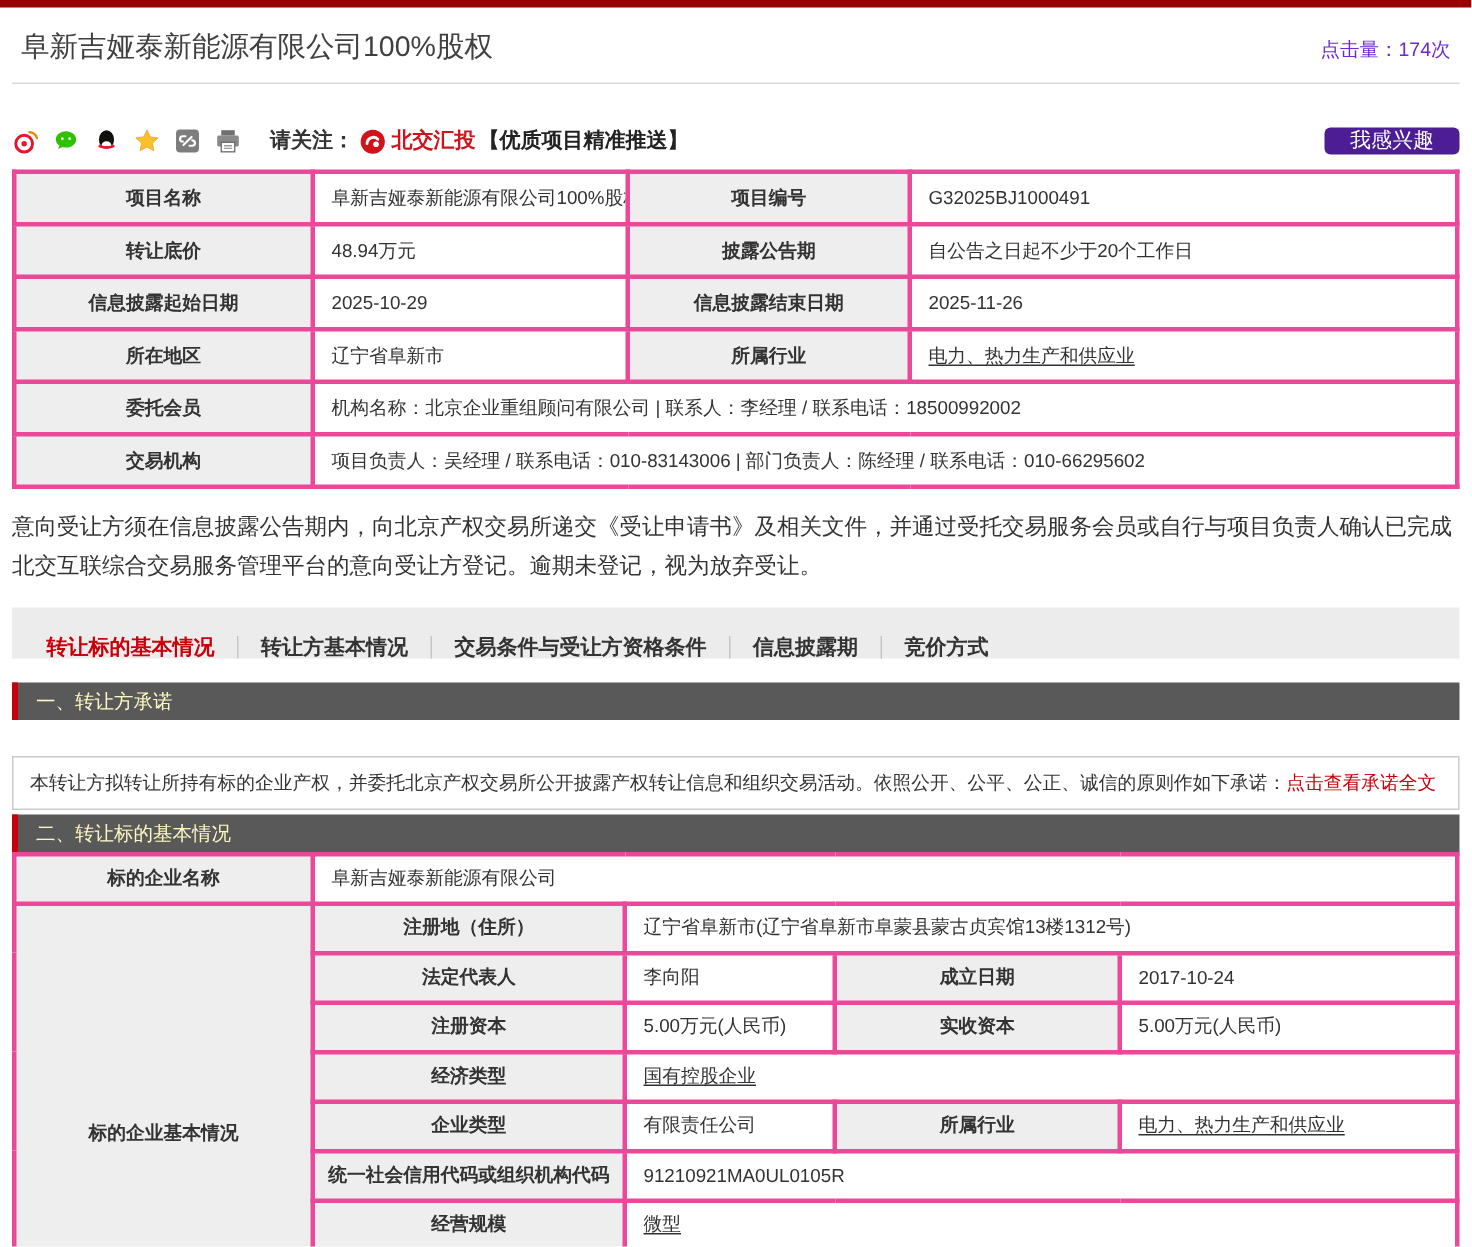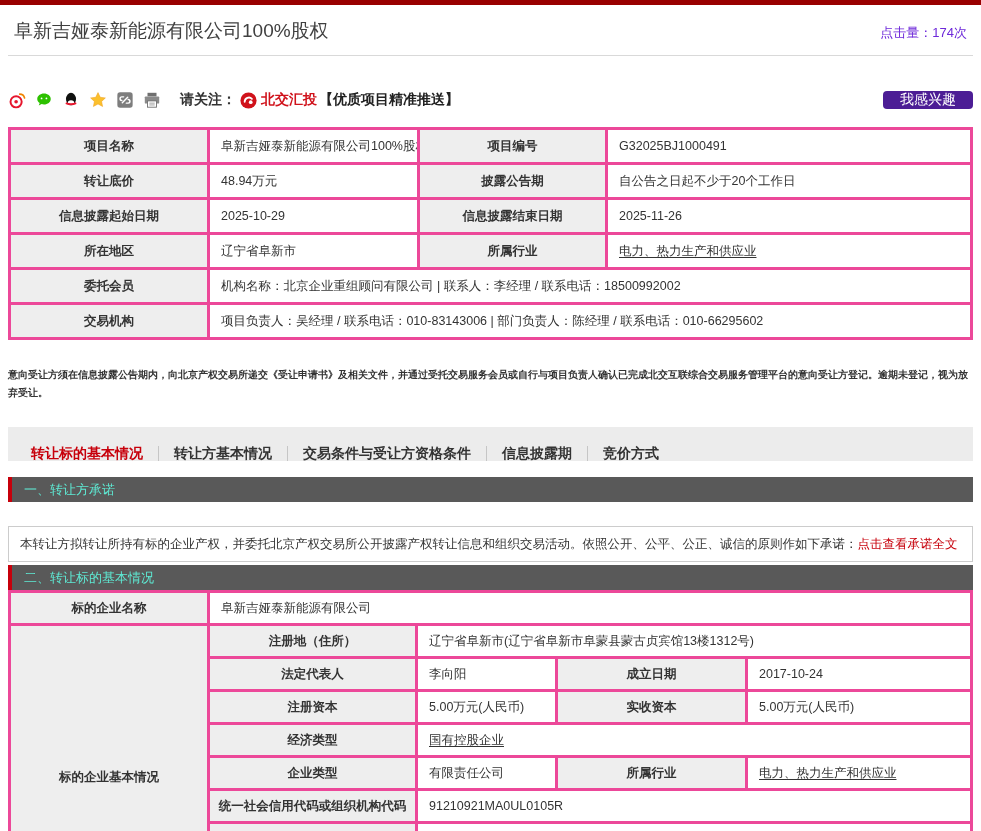--- a/index.html
+++ b/index.html
@@ -7,50 +7,50 @@
     font-family:"Liberation Sans","DejaVu Sans",sans-serif; color:#333; }
   .wrap { padding:4px 8px 0; }
 
   .top-accent { height:5px; background:#990000; }
 
   .header { display:flex; justify-content:space-between; align-items:flex-end;
     padding:9px 6px 11px 6px; border-bottom:1px solid #d9d9d9; }
   .page-title { font-size:19px; font-weight:normal; color:#404040; }
   .views { font-size:13px; color:#6d28d9; padding-bottom:2px; }
 
-  .social-row { display:flex; align-items:center; margin:27px 0 10px; height:34px; }
+  .social-row { display:flex; align-items:flex-end; margin:13px 0 10px; height:34px; }
   .sicon { width:18px; height:18px; margin-right:9px; cursor:pointer; display:inline-block; }
   .sicon svg { width:18px; height:18px; display:block; }
   .follow-label { font-size:14px; font-weight:bold; color:#333; margin:0 4px 0 10px; }
   .brand { display:flex; align-items:center; cursor:pointer; }
   .brand svg { width:17px; height:17px; margin-right:4px; }
   .brand-name { color:#d0121b; font-size:14px; font-weight:bold; }
   .brand-suffix { font-size:14px; font-weight:bold; color:#222; margin-left:2px; }
   .interest-btn { margin-left:auto; background:#4c1d95; color:#fff; border:none;
     font-size:14px; padding:0 17px; border-radius:4px; cursor:pointer;
     font-family:inherit; }
 
   table { border-collapse:collapse; width:965px; table-layout:fixed; }
   td { border:3px solid #ec4899; font-size:12.5px; color:#333; height:35px; vertical-align:middle; }
   td.lbl { background:#eee; text-align:center; font-weight:bold; padding:0 4px; }
   td.val { background:#fff; padding:0 11px; text-align:left; white-space:nowrap; overflow:hidden; }
   td.val.wrap { white-space:normal; line-height:1.6; padding:6px 11px; }
   .u { text-decoration:underline; text-underline-offset:2px; cursor:pointer; }
 
-  .notice { margin:26px 0; font-size:10px; font-weight:bold; line-height:1.75; color:#333; }
+  .notice { margin:13px 0; font-size:15px; font-weight:normal; line-height:1.75; color:#333; }
 
   .tabs { background:#ececec; display:flex; align-items:flex-end; height:34px;
     padding:0 8px; margin-top:12px; width:965px; }
   .tab { font-size:14px; font-weight:bold; color:#333; padding:0 15px; line-height:15px;
     cursor:pointer; }
   .tab:not(:first-child) { border-left:1px solid #c6c6c6; }
   .tab.active { color:#c7000b; }
 
   .section-bar { margin-top:16px; background:#595959; border-left:4px solid #c7000b;
-    color:#5eead4; font-size:13px; height:25px; line-height:25px; padding-left:12px;
+    color:#fef9c3; font-size:13px; height:25px; line-height:25px; padding-left:12px;
     width:965px; }
   .section-bar.second { margin-top:3px; }
 
   .promise { border:1px solid #ccc; width:965px; padding:7px 11px; font-size:12.5px;
     line-height:1.6; color:#333;margin-top:24px; }
   .promise-link { color:#c7000b; cursor:pointer; }
 
   .detail td { height:33px; }
 </style>
 </head>

